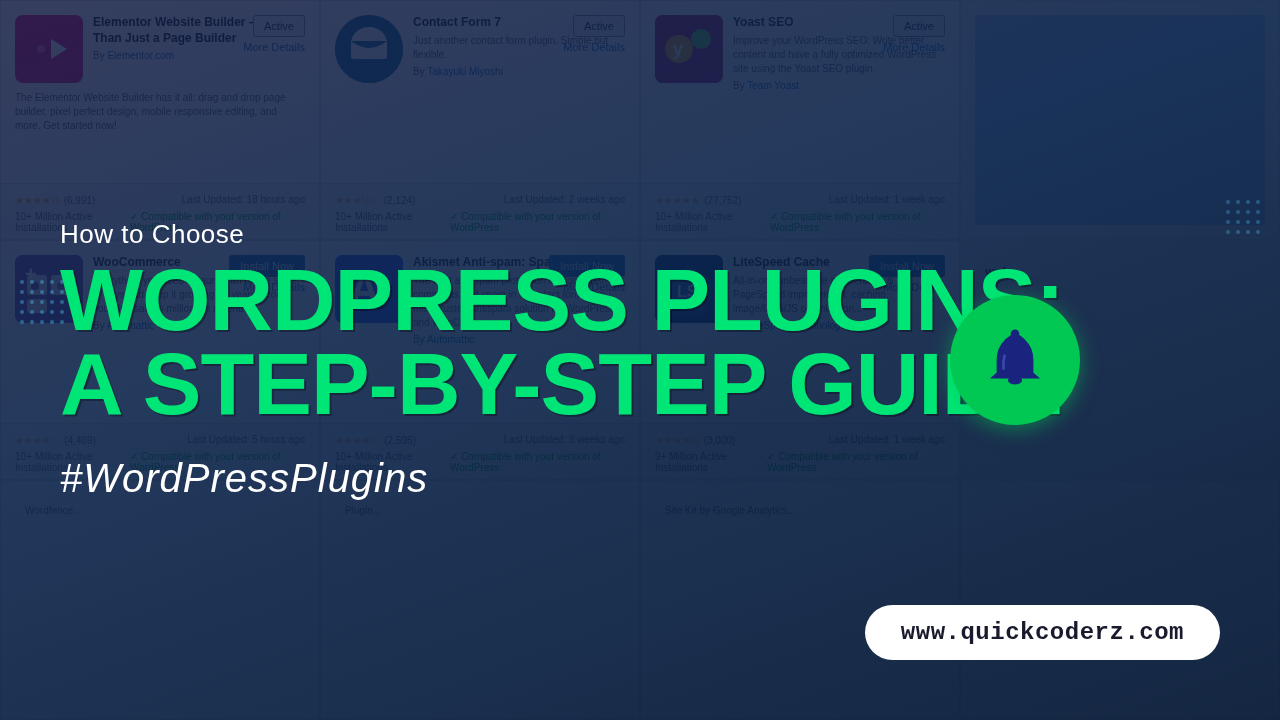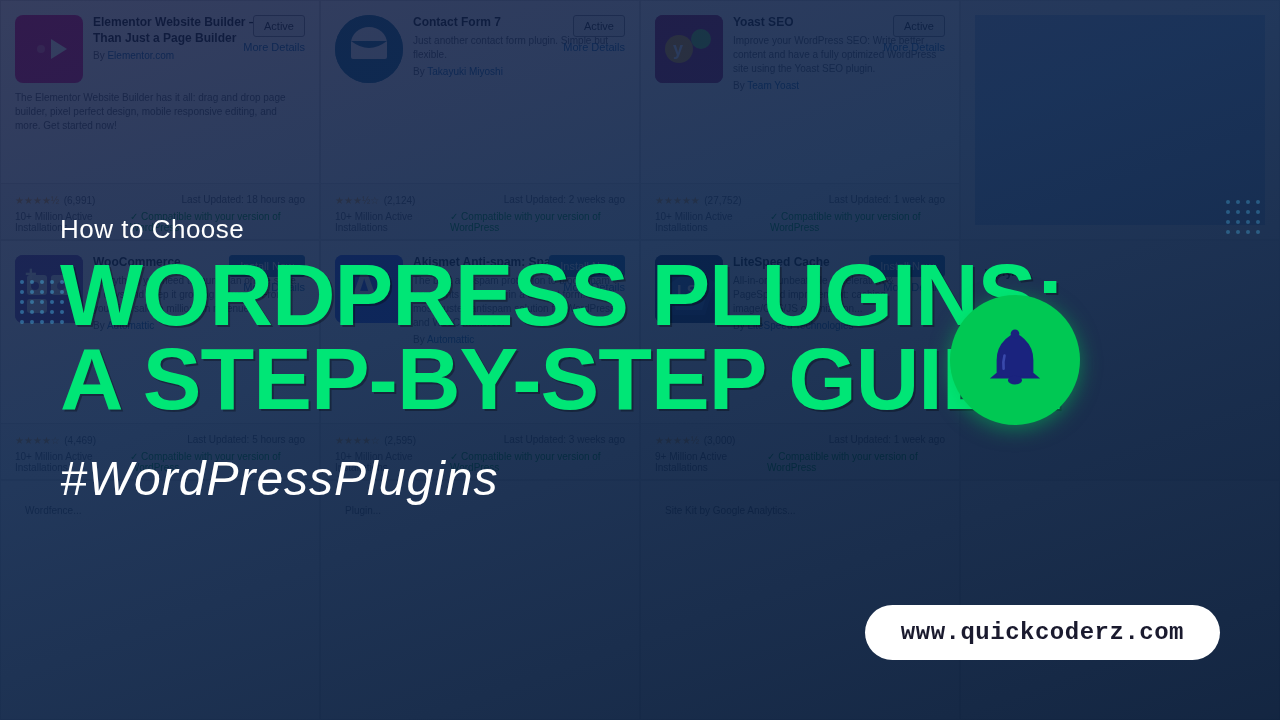--- a/index.html
+++ b/index.html
@@ -170,21 +170,21 @@
       color: #00e676;
       line-height: 0.95;
       text-transform: uppercase;
       font-family: 'Arial Black', Arial, sans-serif;
       letter-spacing: -1px;
       text-shadow: 2px 2px 0px rgba(0,0,0,0.3);
       margin-bottom: 10px;
     }
 
     .hashtag {
-      font-size: 48px;
+      font-size: 40px;
       color: #ffffff;
       font-family: 'Arial', cursive;
       font-style: italic;
       font-weight: 300;
       letter-spacing: 1px;
       margin-top: 20px;
     }
 
     
     .bell-container {

